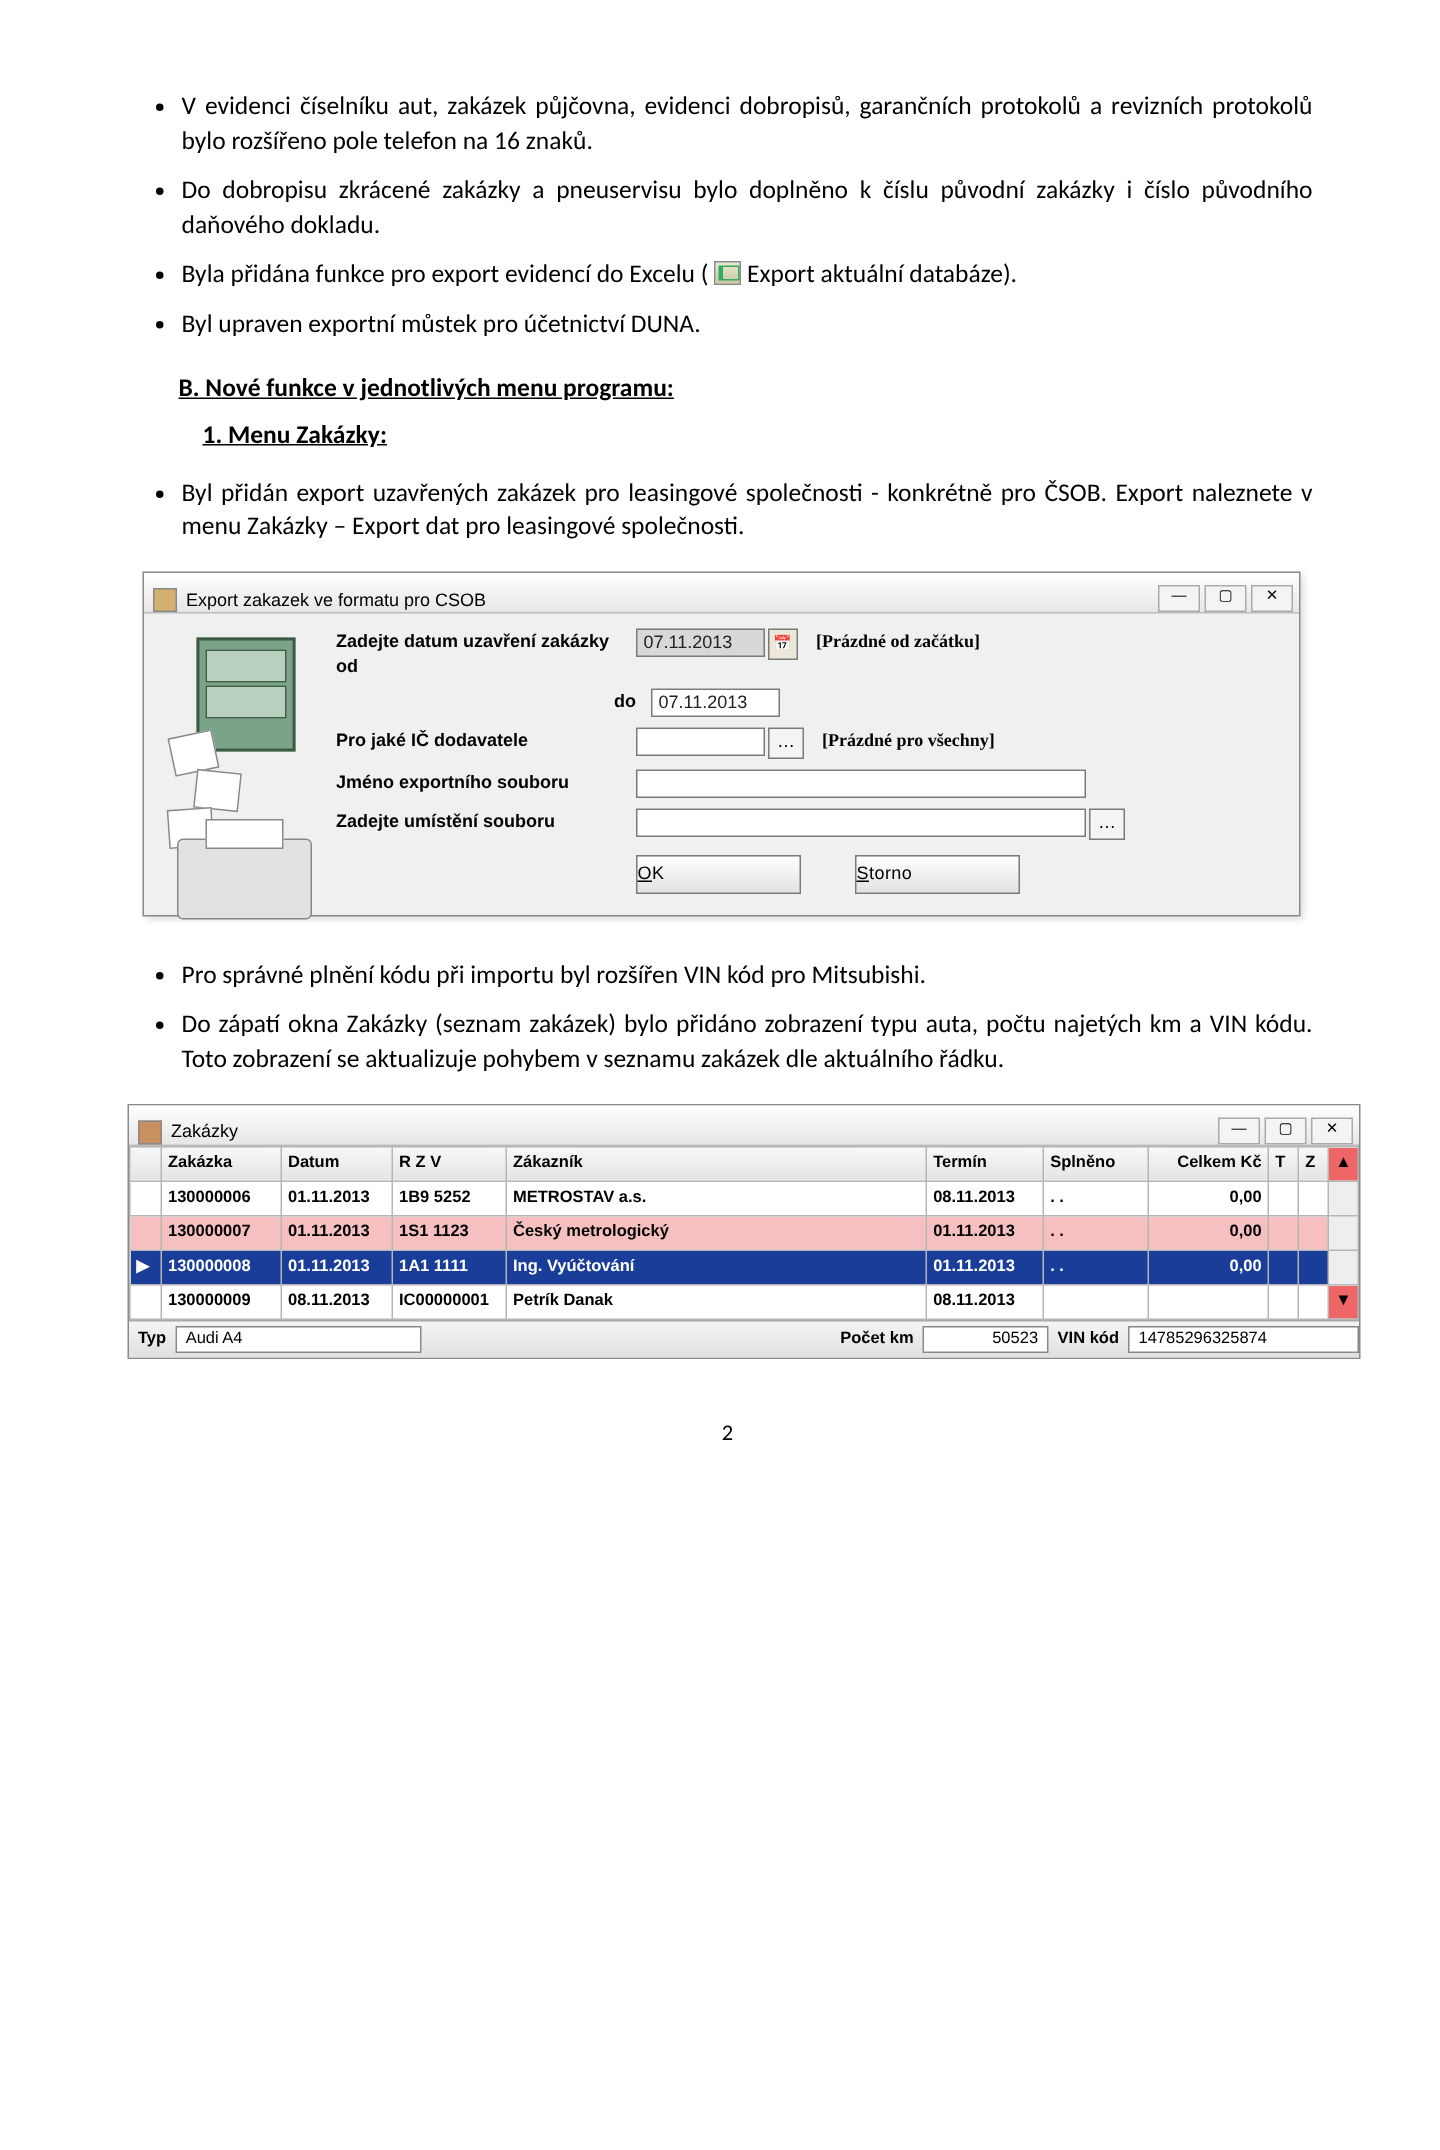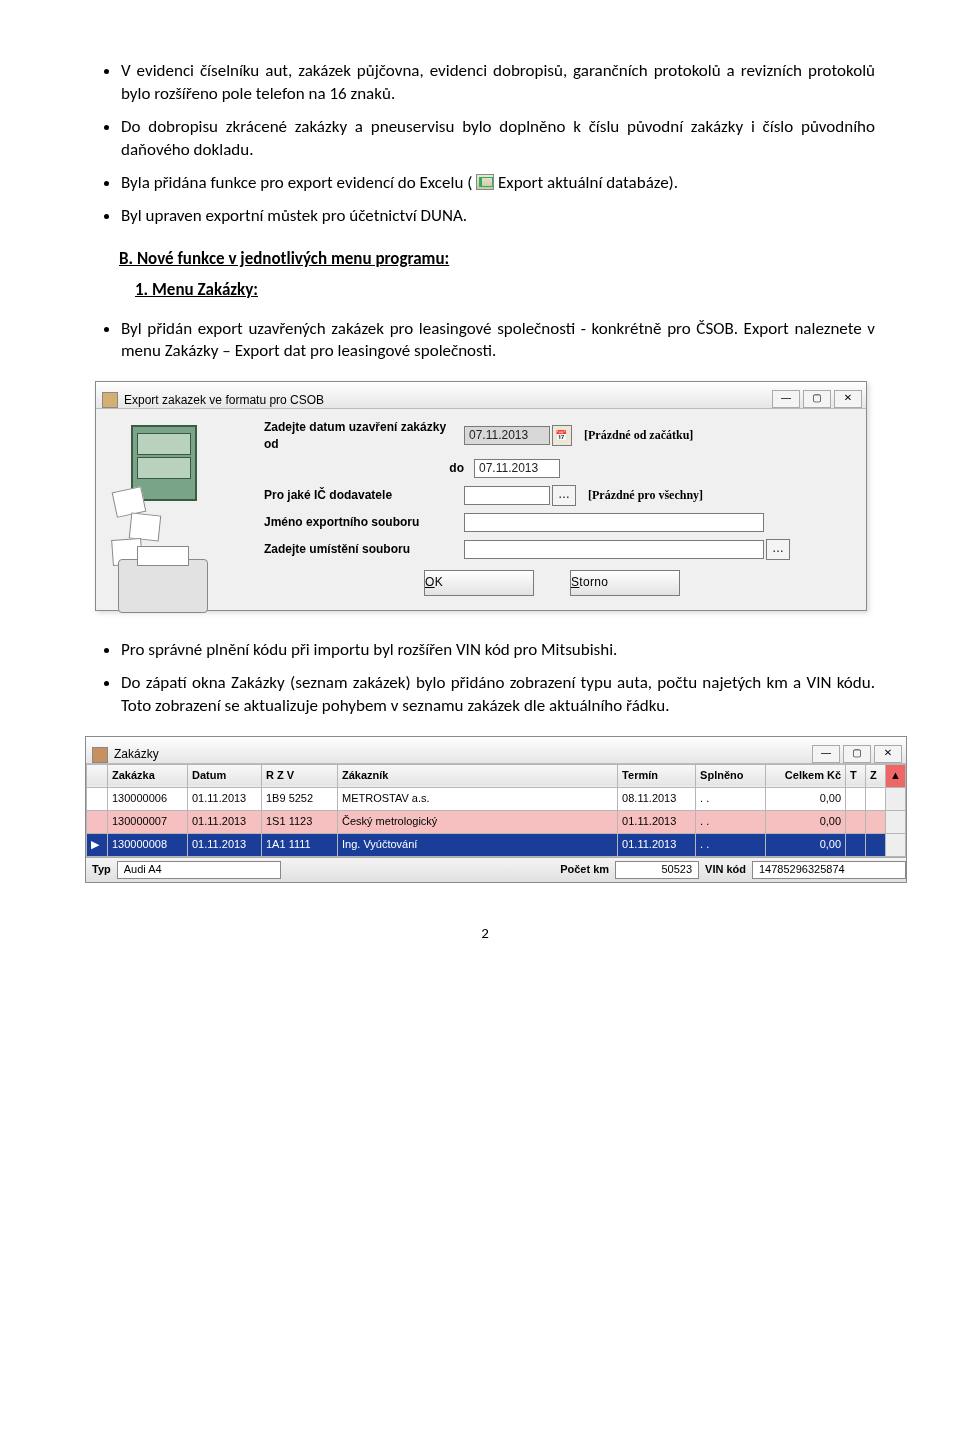--- a/index.html
+++ b/index.html
@@ -132,23 +132,21 @@
     content:"";
     position:absolute;
     top:-14px; left:18px;
     width:50px; height:18px;
     background:#fff;
     border:1px solid #888;
   }
   .form-area { flex: 1; }
   .frow {
     display: flex;
-    align-items: center;
     margin-bottom: 7px;
-    margin-left: 40px;
   }
   .flabel {
     width: 200px;
     text-align: left;
     font-weight: bold;
     font-size: 12px;
   }
   .flabel.right { text-align: right; padding-right: 10px; }
   .finput {
     height: 19px;
@@ -230,20 +228,21 @@
   }
   .grid th, .grid td {
     border: 1px solid #b6b6b6;
     padding: 2px 4px;
     height: 18px;
     font-size: 11px;
     text-align: left;
     background: #fff;
     white-space: nowrap;
     overflow: hidden;
+    font-weight: bold;
   }
   .grid th {
     background: linear-gradient(#f8f8f8,#e4e4e4);
     font-weight: bold;
   }
   .grid tr.red td { background: #f6c0c0; }
   .grid tr.sel td { background: #1a3d9a; color: #fff; }
   .grid .ar { text-align: right; }
   .gridmark {
     width: 12px; padding:0;
@@ -435,20 +434,33 @@
           <td>01.11.2013</td>
           <td>1A1 1111</td>
           <td>Ing. Vyúčtování</td>
           <td>01.11.2013</td>
           <td>.  .</td>
           <td class="ar">0,00</td>
           <td></td>
           <td></td>
           <td style="background: rgb(238, 238, 238);"></td>
         </tr>
+        <tr class="">
+          <td class="gridmark"></td>
+          <td>130000009</td>
+          <td>08.11.2013</td>
+          <td>IC00000001</td>
+          <td>Petrík Danak</td>
+          <td>08.11.2013</td>
+          <td></td>
+          <td class="ar"></td>
+          <td></td>
+          <td></td>
+          <td style="background: rgb(238, 102, 102); text-align: center;">▼</td>
+        </tr>
       </tbody>
   </table>
   <div class="footerbar">
     <div class="flab">Typ</div>
     <div class="fbox" style="width:150px">Audi A4</div>
     <div style="flex:1"></div>
     <div class="flab">Počet km</div>
     <div class="fbox ar" style="width:70px;justify-content:flex-end">50523</div>
     <div class="flab">VIN kód</div>
     <div class="fbox" style="width:140px">14785296325874</div>

